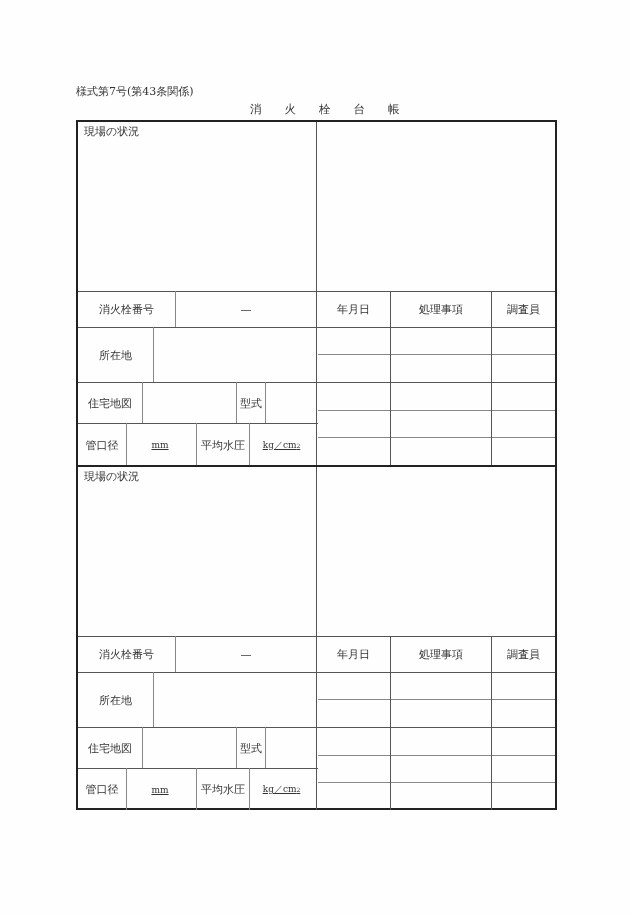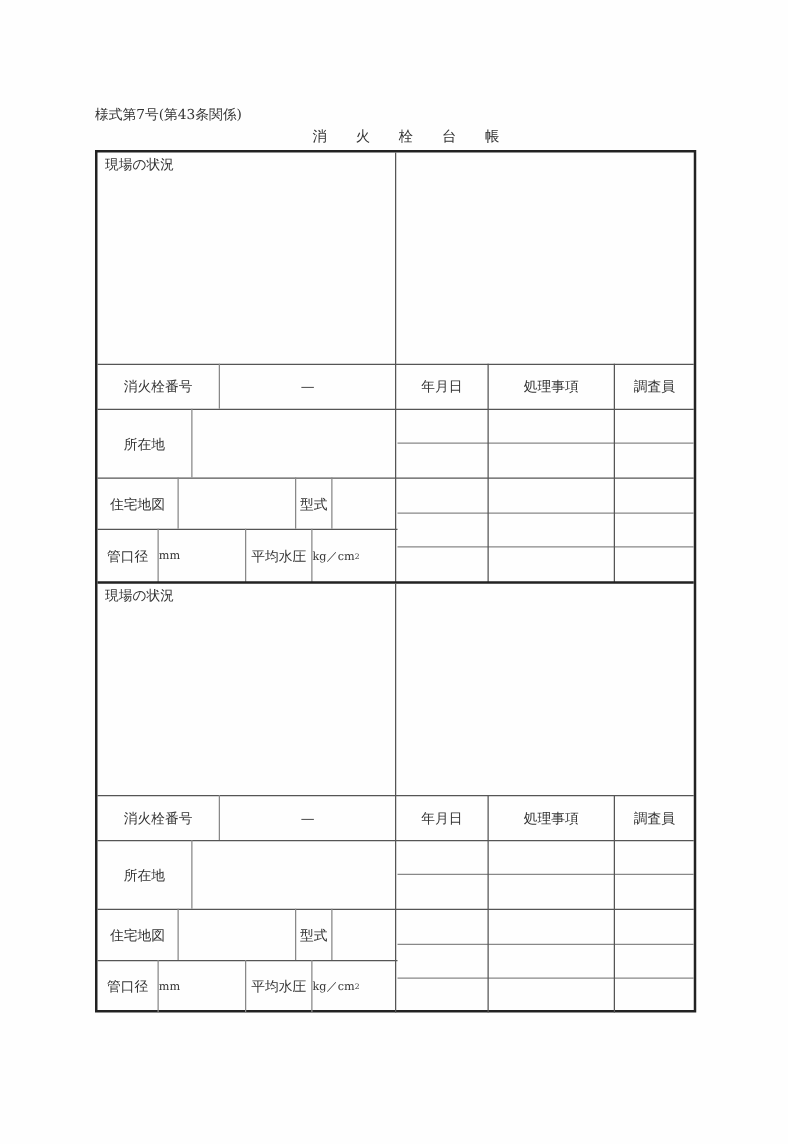--- a/index.html
+++ b/index.html
@@ -12,21 +12,21 @@
              border: 2px solid #222; box-sizing: border-box; }
     .section { position: absolute; left: 0; width: 477px; height: 344px; }
     .line-h { position: absolute; height: 0; border-top: 1px solid #555; }
     .line-h.gray { border-top: 1.5px solid #888; }
     .line-h.thick { border-top: 2px solid #222; }
     .line-v { position: absolute; width: 0; border-left: 1px solid #555; }
     .line-v.gray { border-left: 1.5px solid #888; }
     .cell-text { position: absolute; font-size: 11px; white-space: nowrap;
                  display: flex; align-items: center; justify-content: center; }
     .left-align { justify-content: flex-start; }
-    .right-align { justify-content: flex-start; }
+    .right-align { justify-content: center; text-decoration: underline; }
     .input-cell { position: absolute; }
     .unit { font-size: 9px; }
     sup { font-size: 6px; vertical-align: super; }
   </style>
 </head>
 <body>
 
 <div class="abs form-number">様式第7号(第43条関係)</div>
 <div class="abs form-title">消　　火　　栓　　台　　帳</div>
 

